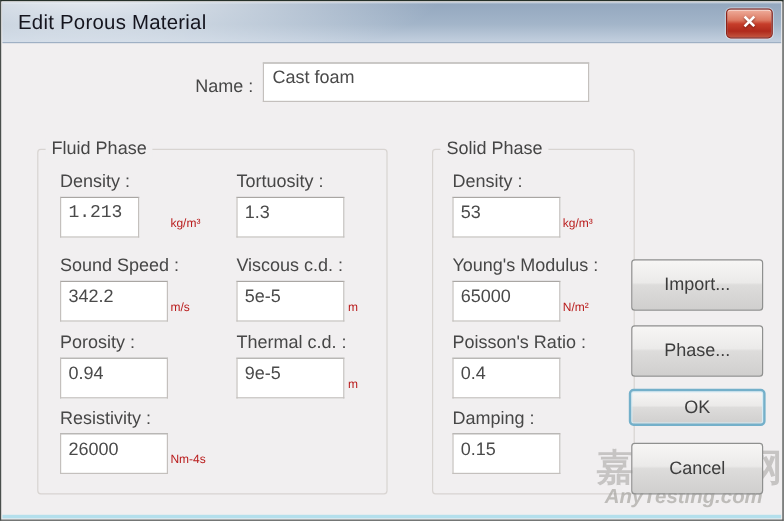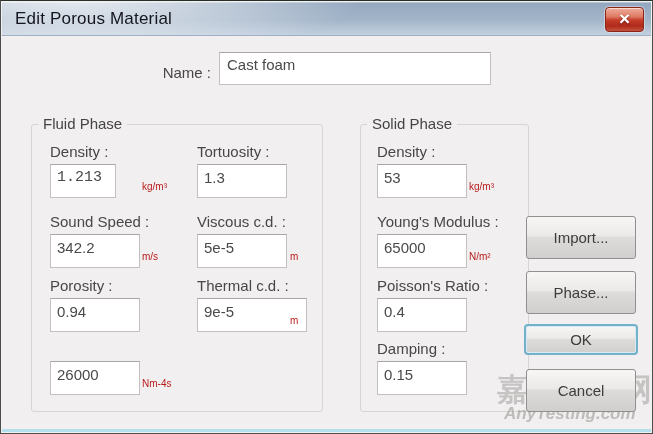--- a/index.html
+++ b/index.html
@@ -137,32 +137,33 @@
     <input class="tinput" style="left: 18px; top: 39px; width: 66px; font-family: Liberation Mono, monospace;" type="text" value="1.213">
     <span class="unit" style="left:110px; top:56px;">kg/m³</span>
 
     <span class="flabel" style="left:18px; top:88px;">Sound Speed :</span>
     <input class="tinput" style="left: 18px; top: 109px; width: 90px;" type="text" value="342.2">
     <span class="unit" style="left:110px; top:126px;">m/s</span>
 
     <span class="flabel" style="left:18px; top:152px;">Porosity :</span>
     <input class="tinput" style="left: 18px; top: 173px; width: 90px;" type="text" value="0.94">
 
+    <span class="flabel" style="left:18px; top:215px;">Resistivity :</span>
     <input class="tinput" style="left: 18px; top: 236px; width: 90px;" type="text" value="26000">
     <span class="unit" style="left:110px; top:253px;">Nm-4s</span>
 
     <span class="flabel" style="left:165px; top:18px;">Tortuosity :</span>
     <input class="tinput" style="left: 165px; top: 39px; width: 90px;" type="text" value="1.3">
 
     <span class="flabel" style="left:165px; top:88px;">Viscous c.d. :</span>
     <input class="tinput" style="left: 165px; top: 109px; width: 90px;" type="text" value="5e-5">
     <span class="unit" style="left:258px; top:126px;">m</span>
 
     <span class="flabel" style="left:165px; top:152px;">Thermal c.d. :</span>
-    <input class="tinput" style="left: 165px; top: 173px; width: 110px;" type="text" value="9e-5">
+    <input class="tinput" style="left: 165px; top: 173px; width: 90px;" type="text" value="9e-5">
     <span class="unit" style="left:258px; top:190px;">m</span>
   </div>
 
   <div class="group" style="left:339px; top:123px; width:169px; height:288px;margin-left:20px;">
     <span class="legend">Solid Phase</span>
 
     <span class="flabel" style="left:16px; top:18px;">Density :</span>
     <input class="tinput" style="left: 16px; top: 39px; width: 90px;" type="text" value="53">
     <span class="unit" style="left:108px; top:56px;">kg/m³</span>
 

